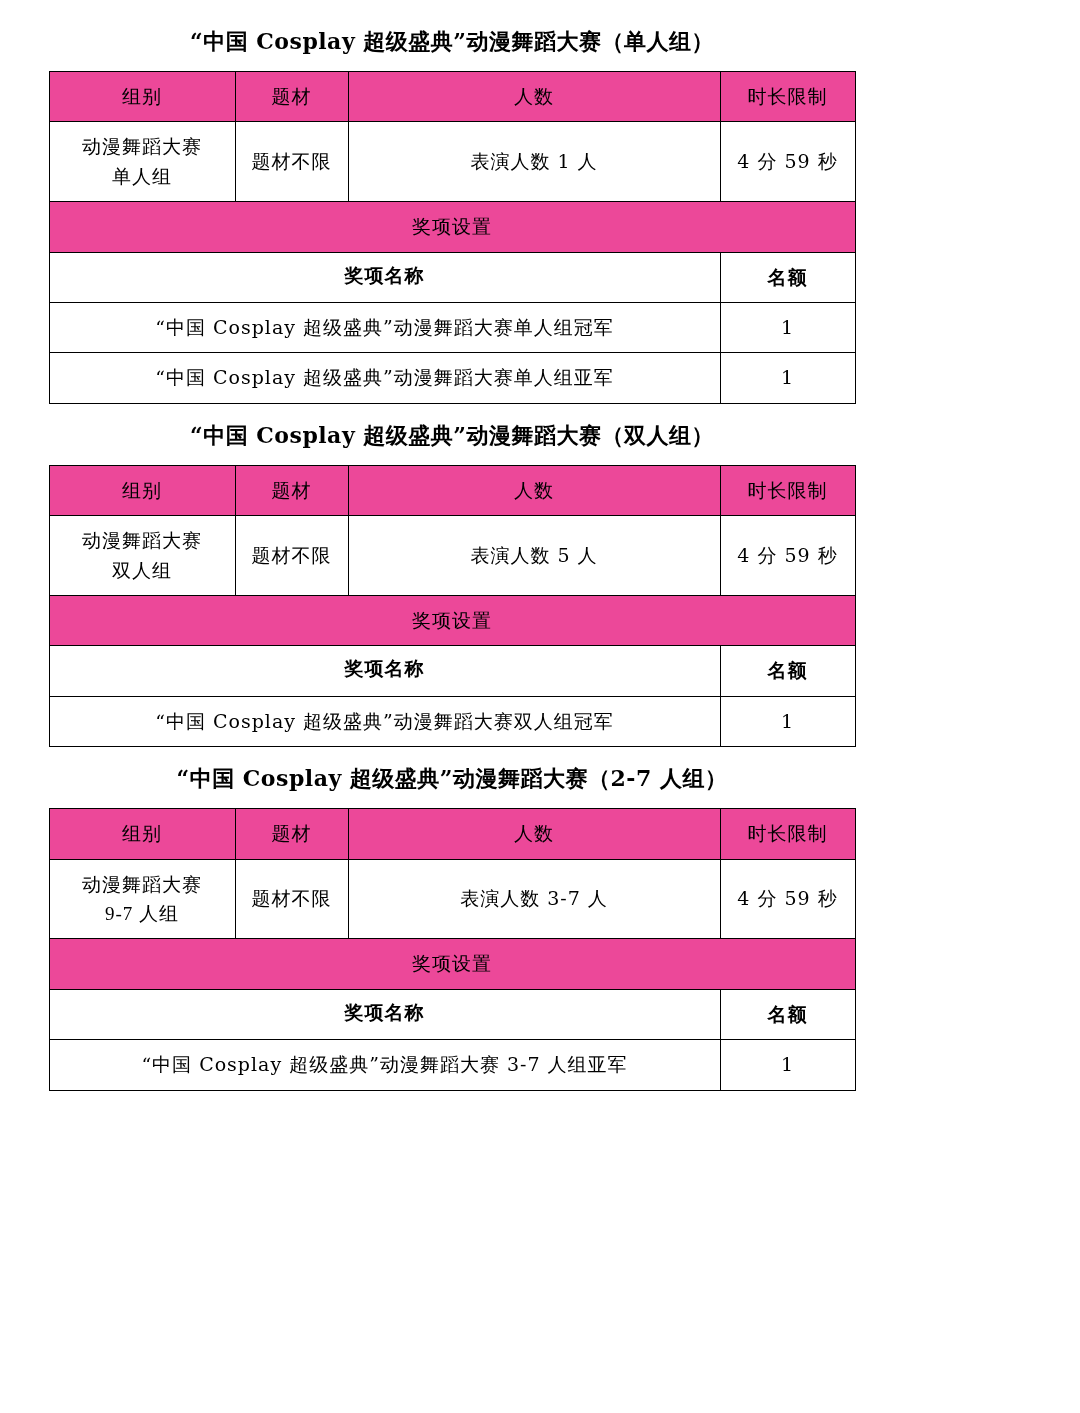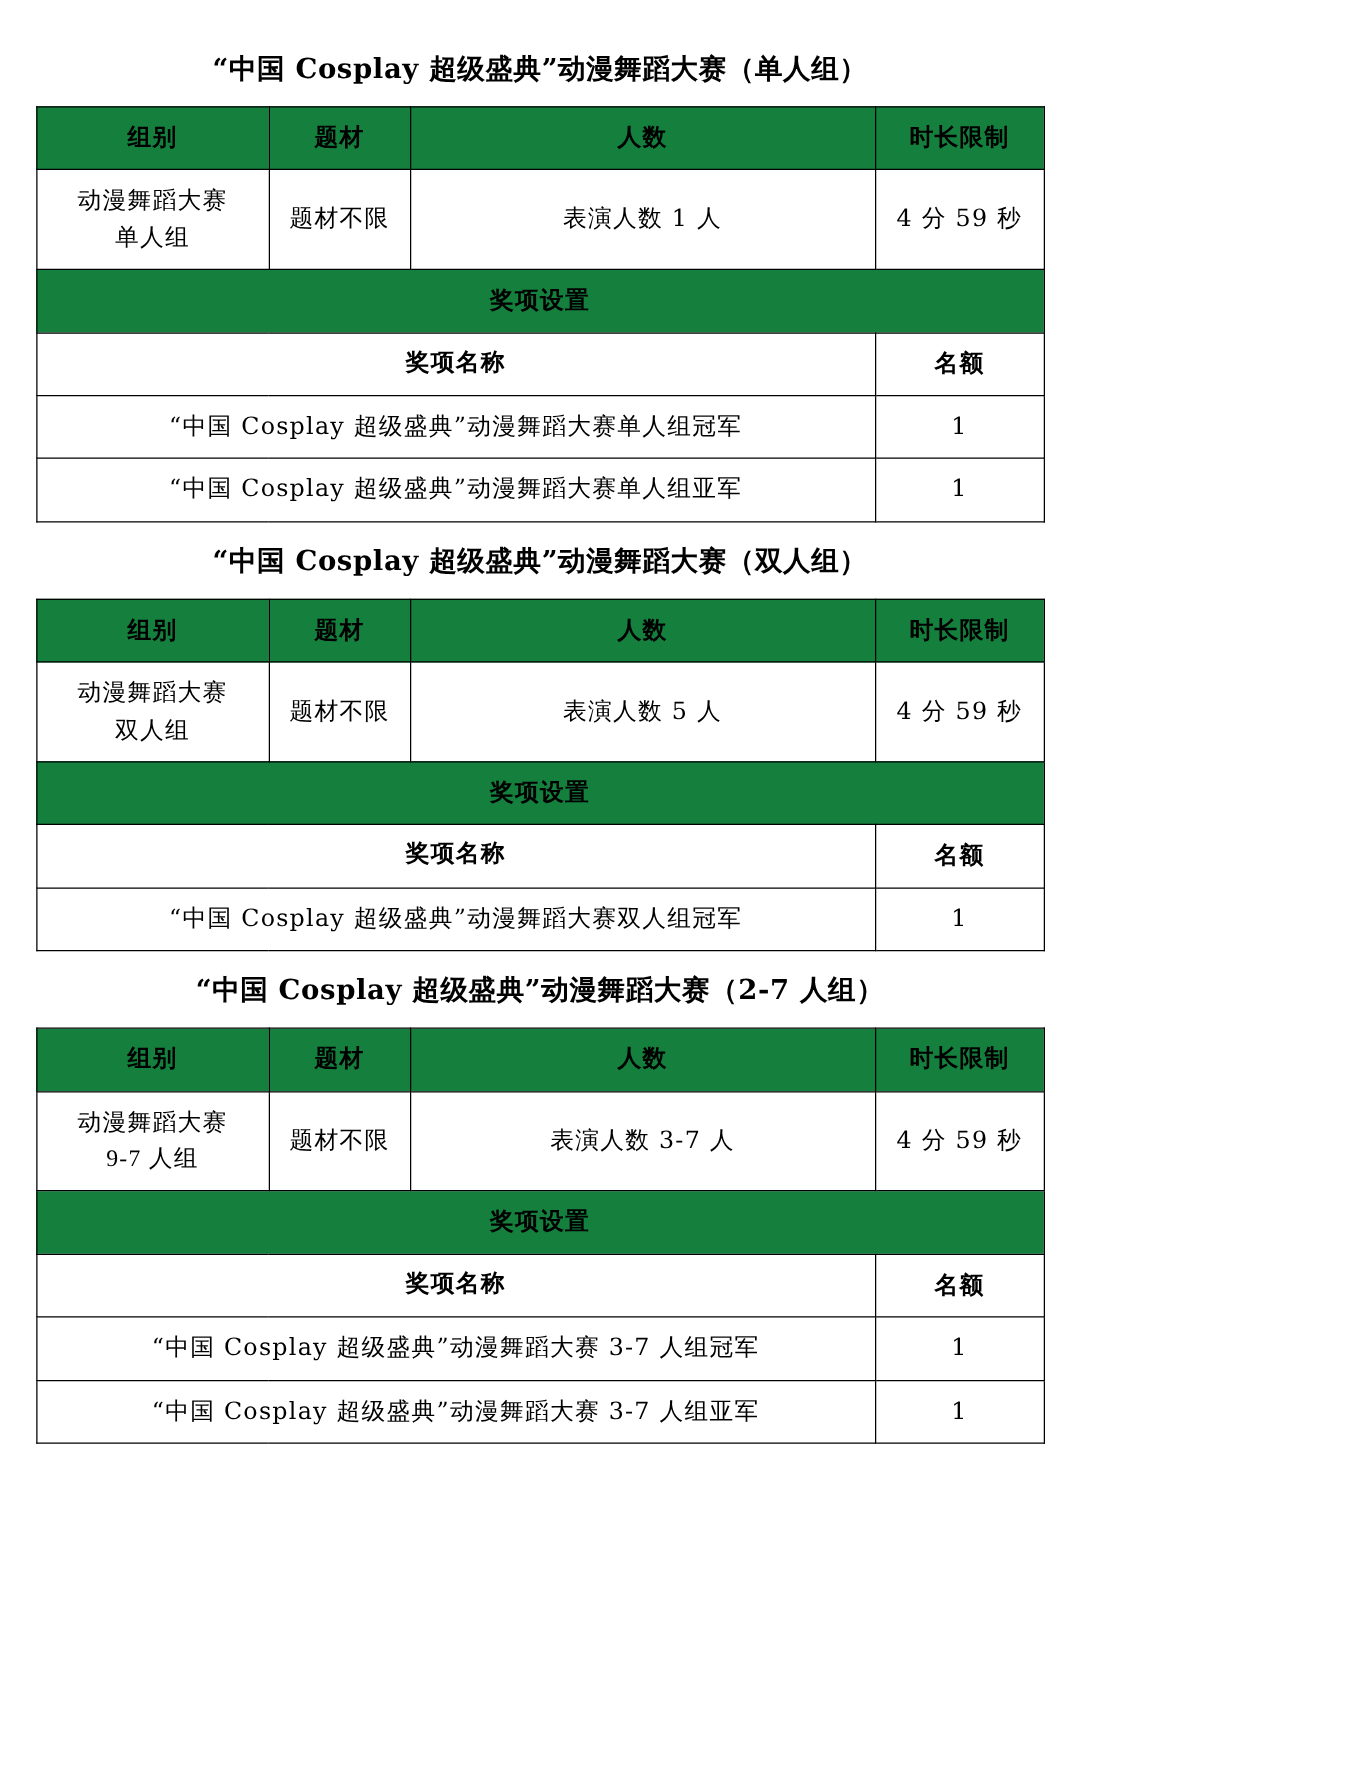--- a/index.html
+++ b/index.html
@@ -9,21 +9,22 @@
   }
   body {
     width: 1080px;
     min-height: 1413px;
     font-family: "DejaVu Serif", "Liberation Serif", serif;
     color: #000000;
   }
   .page {
     width: 864px;
     box-sizing: border-box;
-    padding: 24px 0 0 0;
+    padding: 10px 0 0 0;
+    margin-left: 20px;
   }
   .section {
     margin-bottom: 10px;
   }
   .section-title {
     text-align: center;
     font-size: 22px;
     font-weight: bold;
     letter-spacing: 0.5px;
     margin: 16px 0 14px 0;
@@ -38,22 +39,22 @@
   table.award-table td {
     border: 1px solid #000000;
     text-align: center;
     vertical-align: middle;
     font-size: 19px;
     line-height: 1.55;
     padding: 10px 6px;
     letter-spacing: 1px;
   }
   td.head {
-    background: #15803d;
-    font-weight: bold;
+    background: #ec4899;
+    font-weight: normal;
     font-size: 20px;
     letter-spacing: 2px;
     padding: 12px 6px;
   }
   td.group-cell {
     font-size: 19px;
     line-height: 2.0;
     padding: 14px 8px;
     letter-spacing: 1px;
     font-family: Liberation Serif, serif;
@@ -193,24 +194,20 @@
           <td>4 分 59 秒</td>
         </tr>
         <tr>
           <td class="head" colspan="4">奖项设置</td>
         </tr>
         <tr>
           <td class="sub-head wide-name" colspan="3">奖项名称</td>
           <td class="sub-head">名额</td>
         </tr>
         <tr>
-          <td class="award-name" colspan="3">“中国 Cosplay 超级盛典”动漫舞蹈大赛 3-7 人组冠军</td>
-          <td class="quota">1</td>
-        </tr>
-        <tr>
           <td class="award-name" colspan="3">“中国 Cosplay 超级盛典”动漫舞蹈大赛 3-7 人组亚军</td>
           <td class="quota">1</td>
         </tr>
       </tbody>
     </table>
   </div>
 
 </div>
 
 </body></html>

